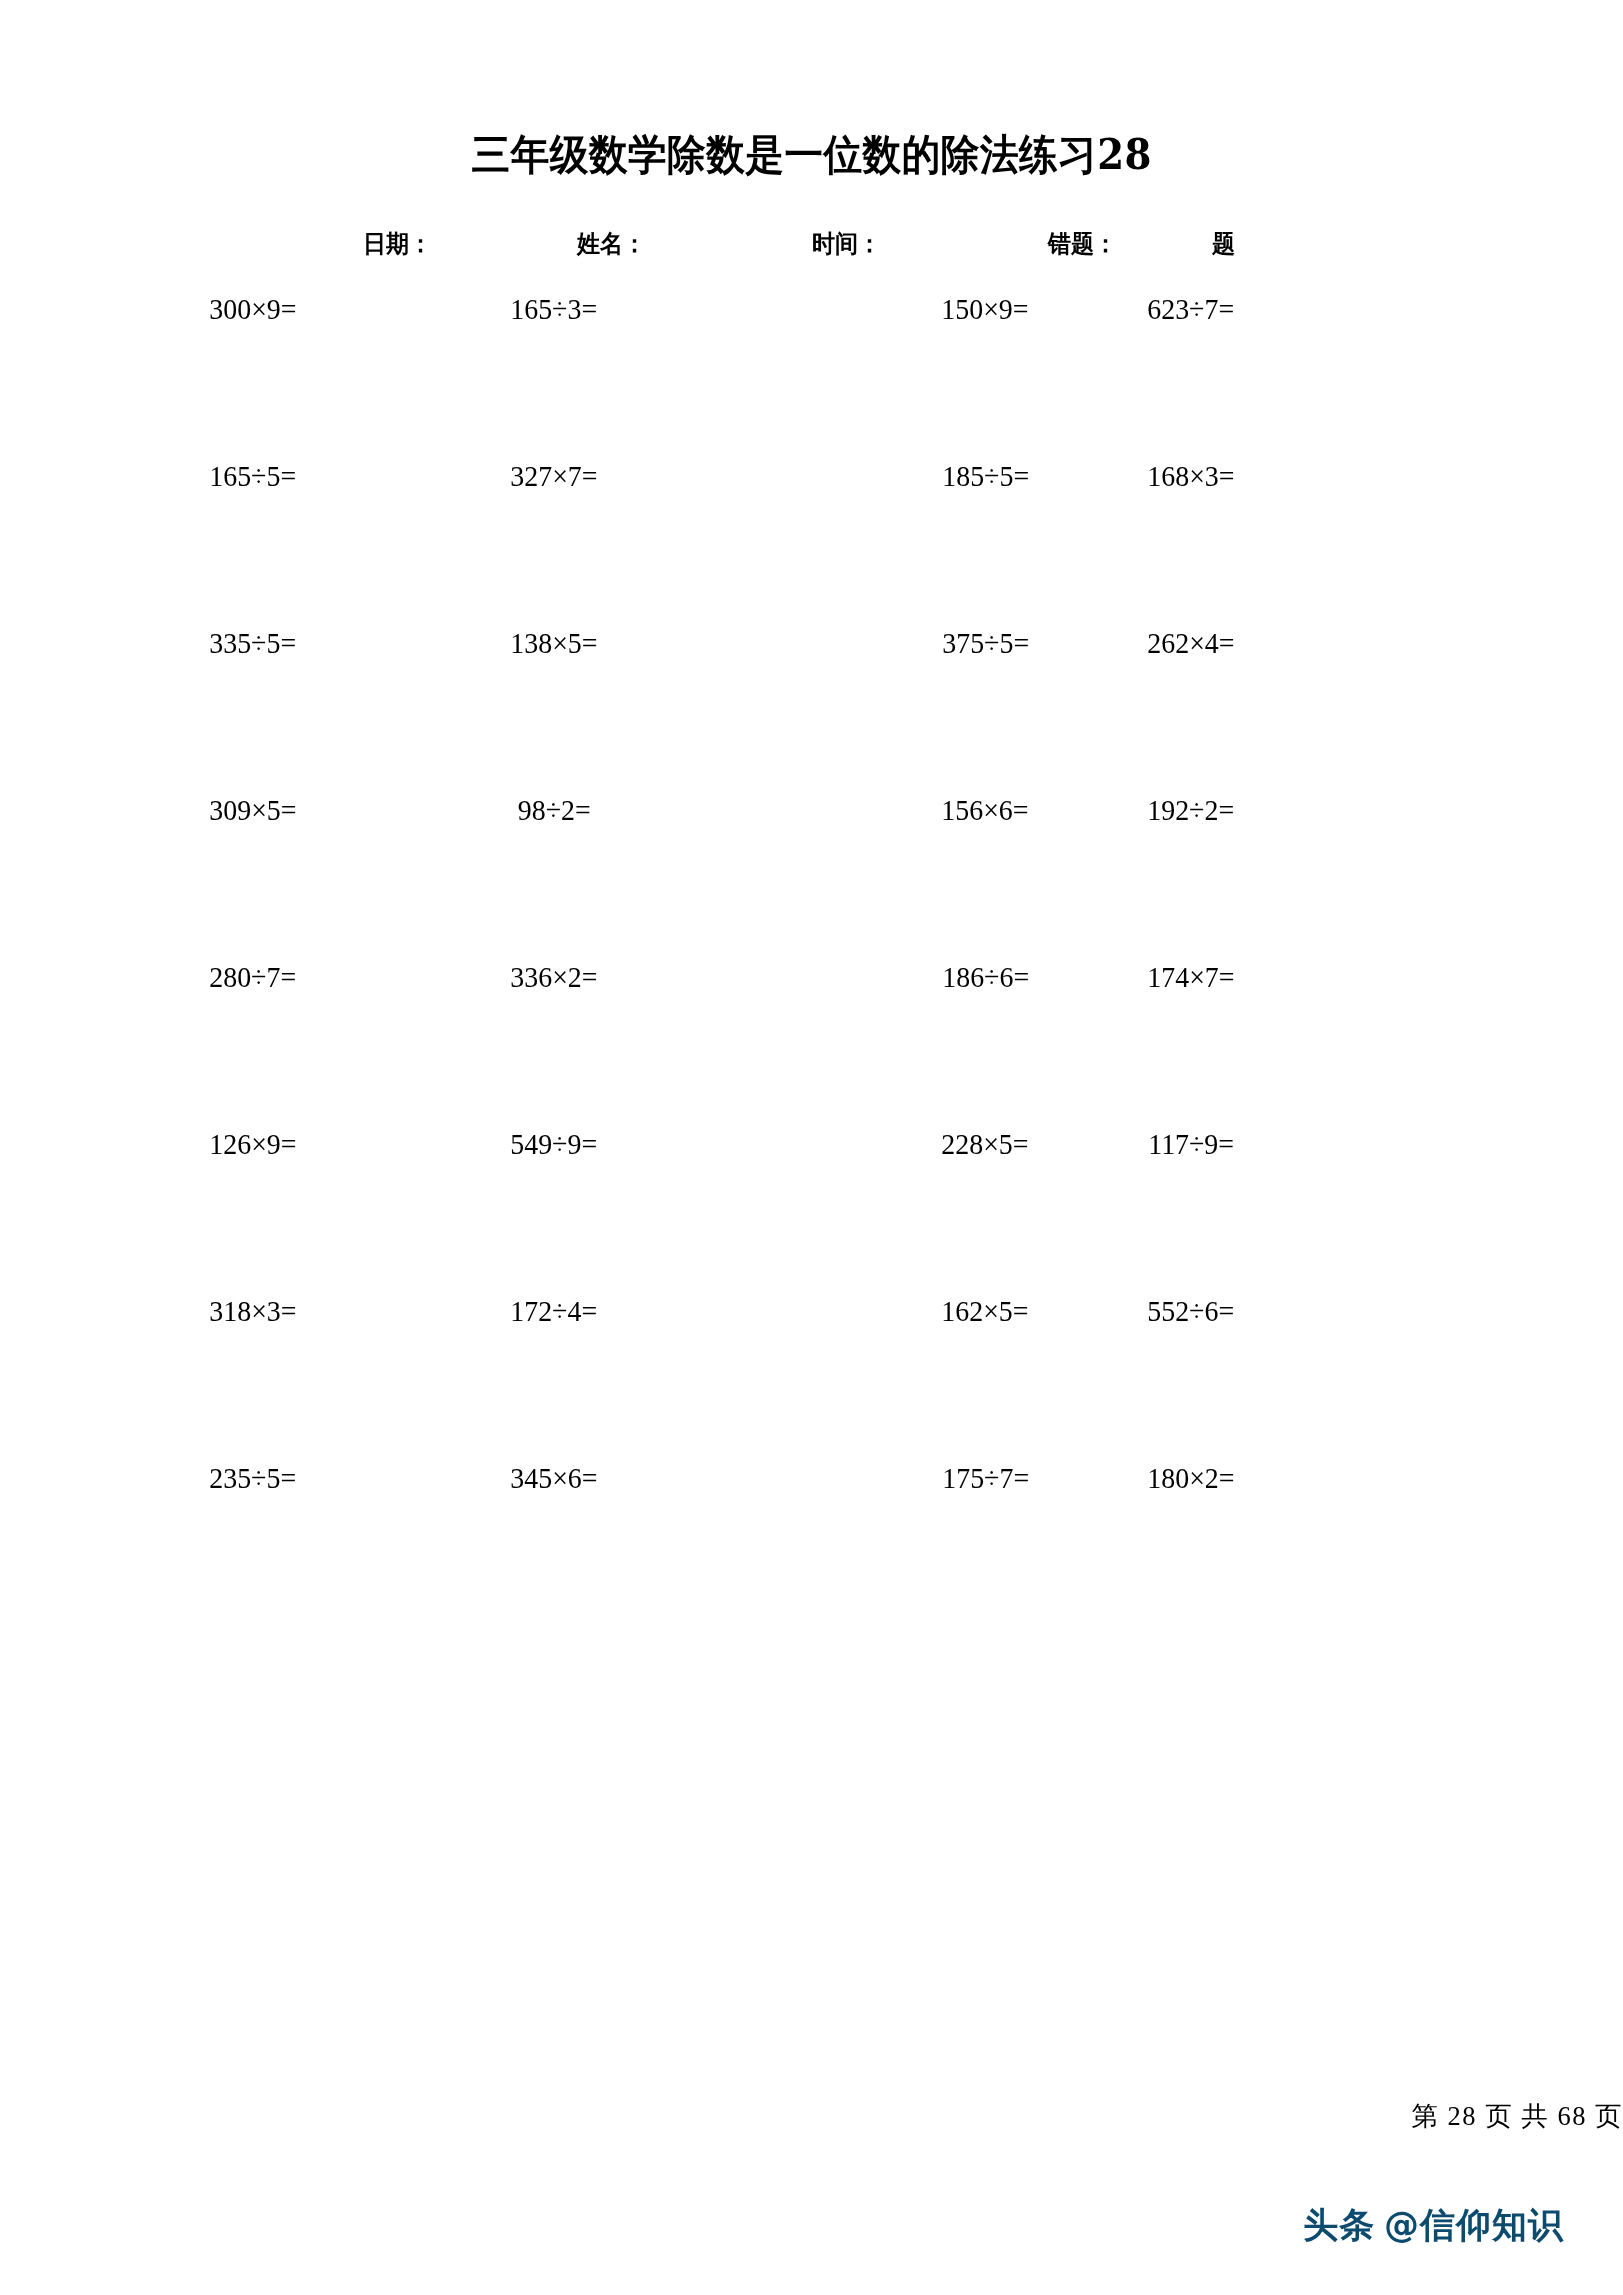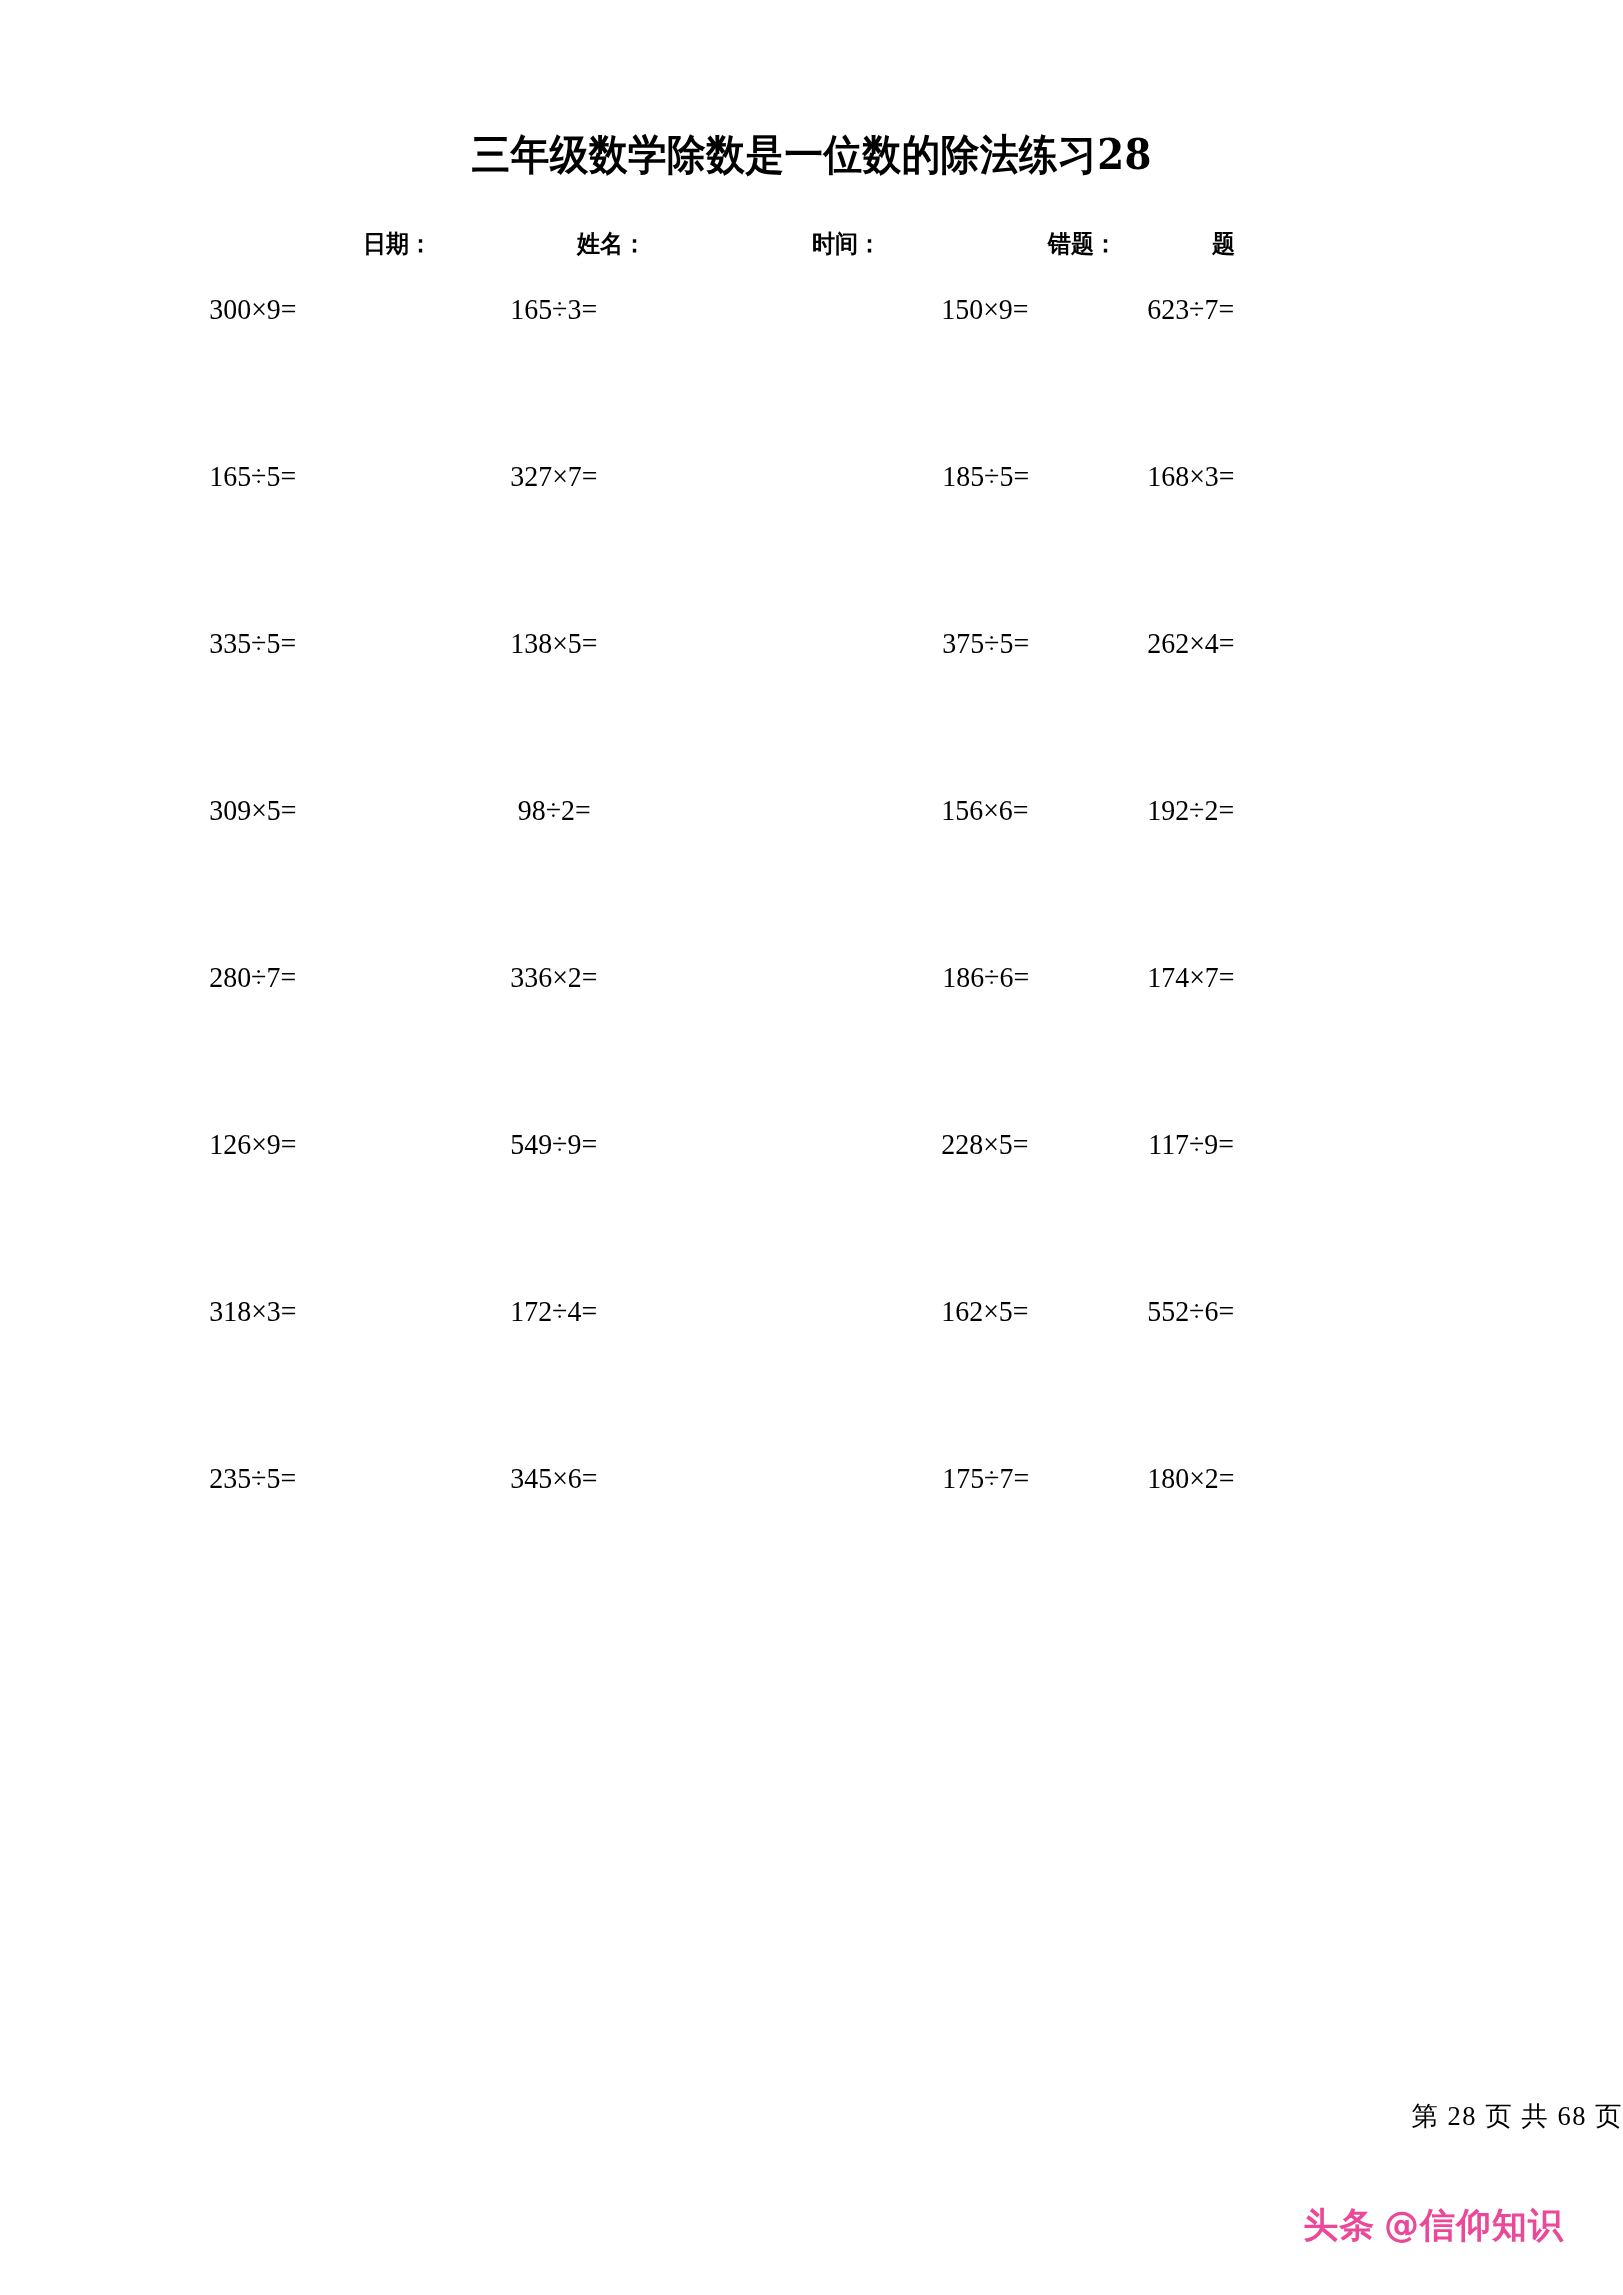--- a/index.html
+++ b/index.html
@@ -112,21 +112,21 @@
   }
 
   
   .watermark {
     position: absolute;
     top: 2202px;
     right: 59px;
     font-family: "DejaVu Sans", "Liberation Sans", sans-serif;
     font-size: 35px;
     font-weight: 700;
-    color: #ec4899;
+    color: #0c4a6e;
     white-space: nowrap;
     letter-spacing: 1px;
   }
   .watermark .wm-brand { margin-right: 8.8px; }
 </style>
 </head>
 <body>
 
 <div class="page">
 

